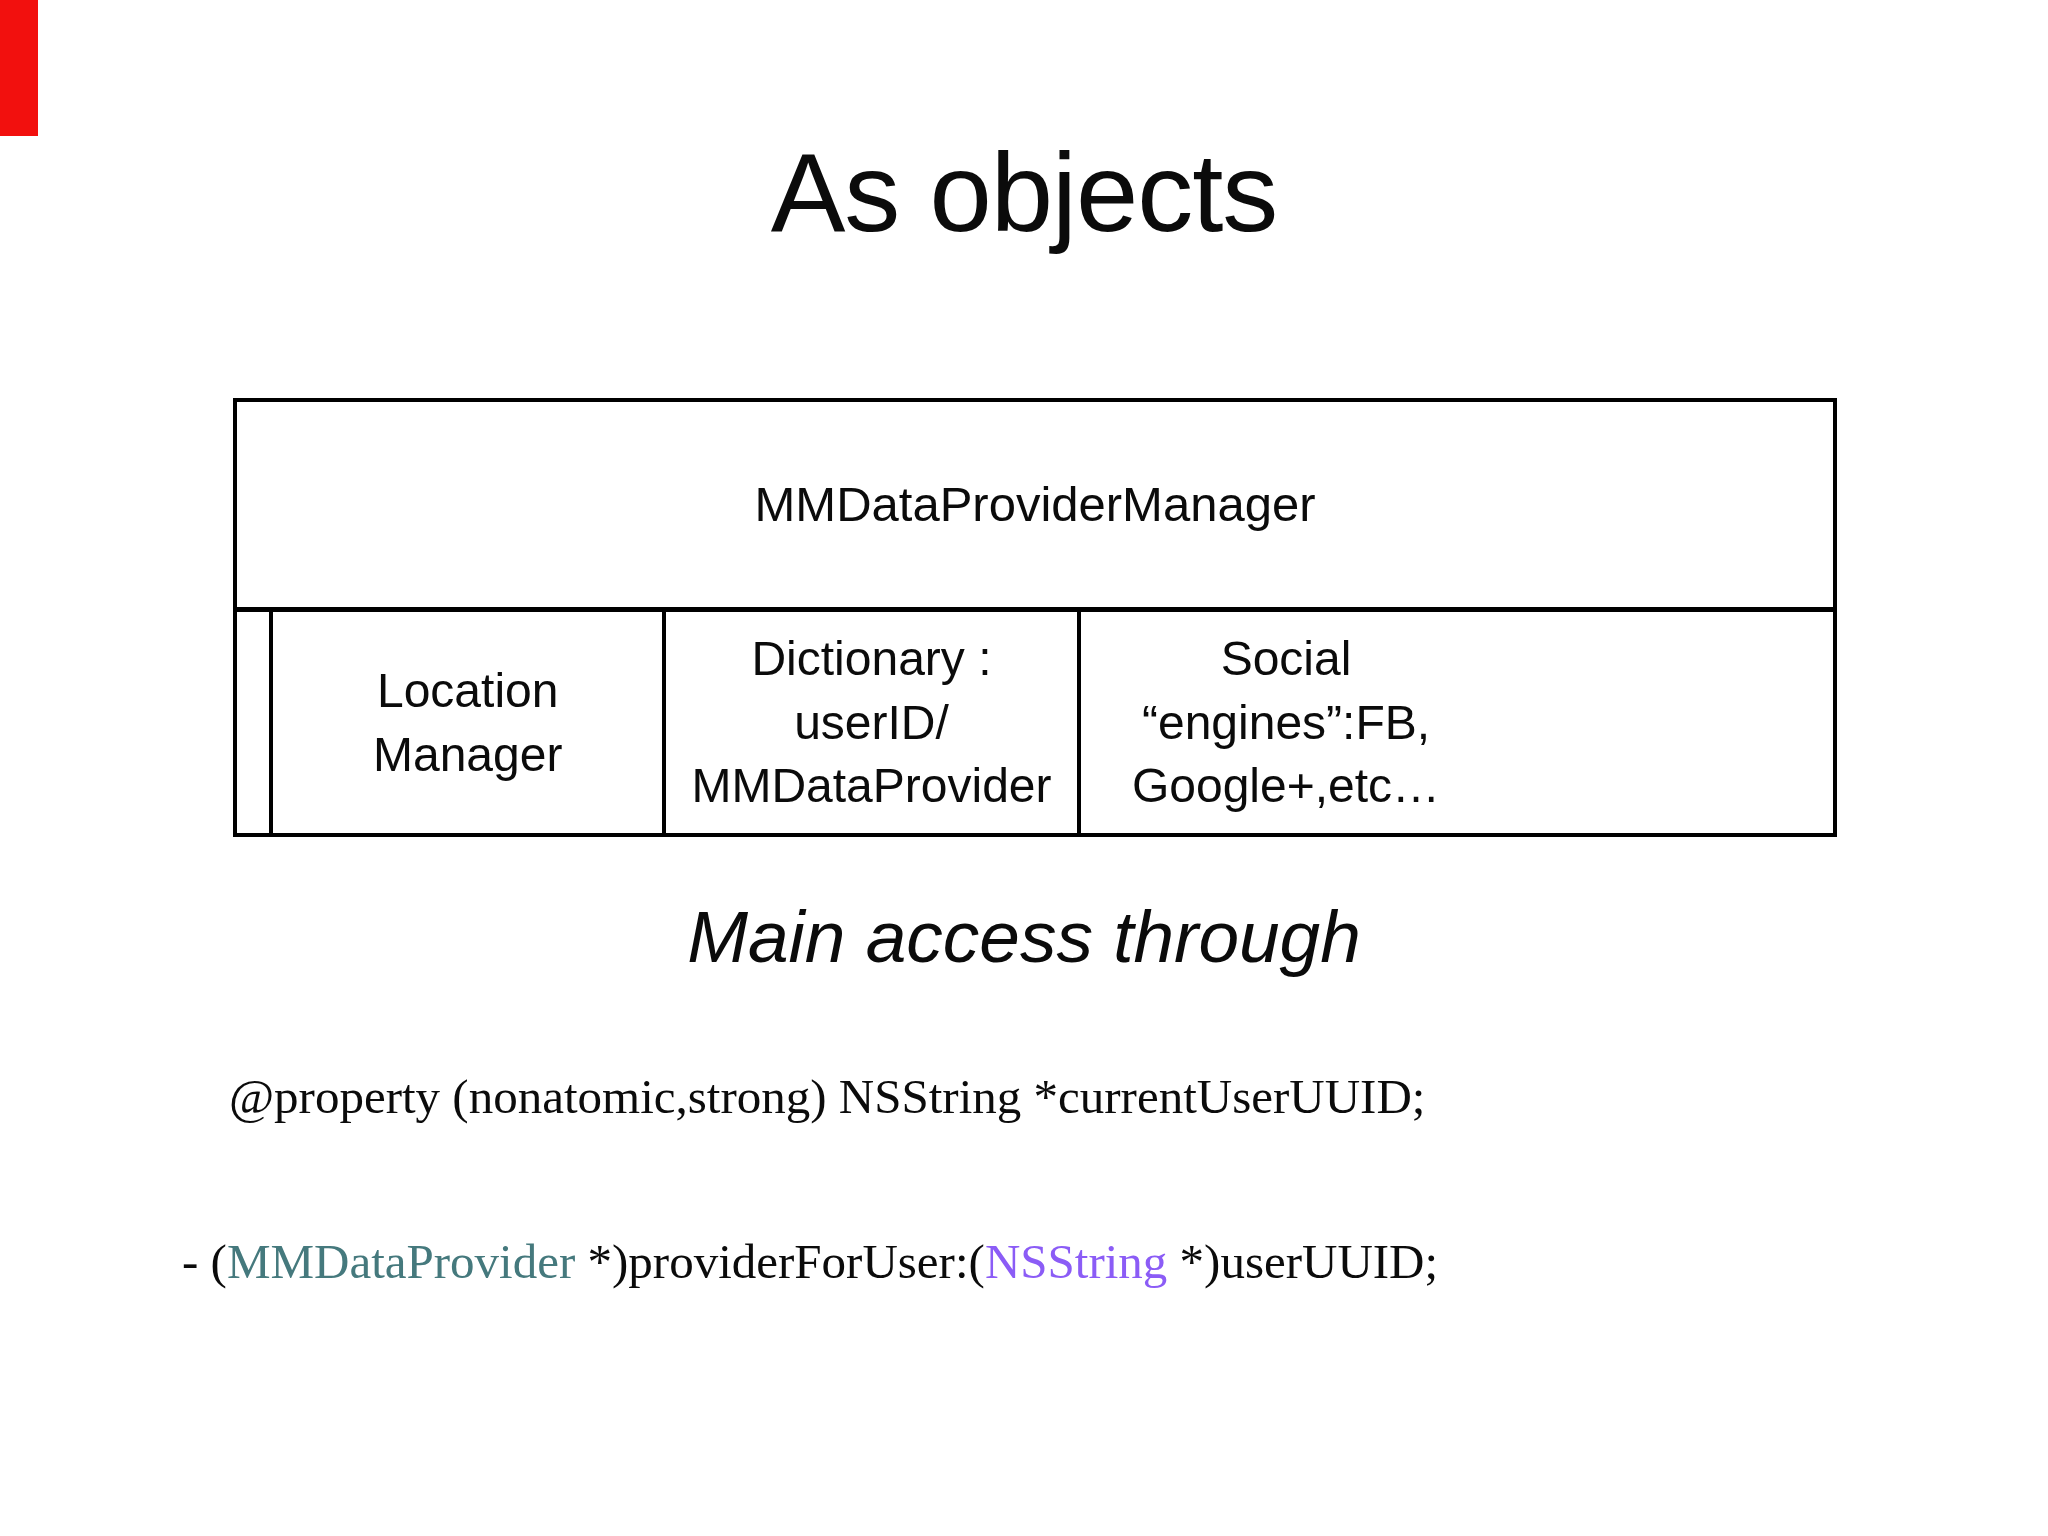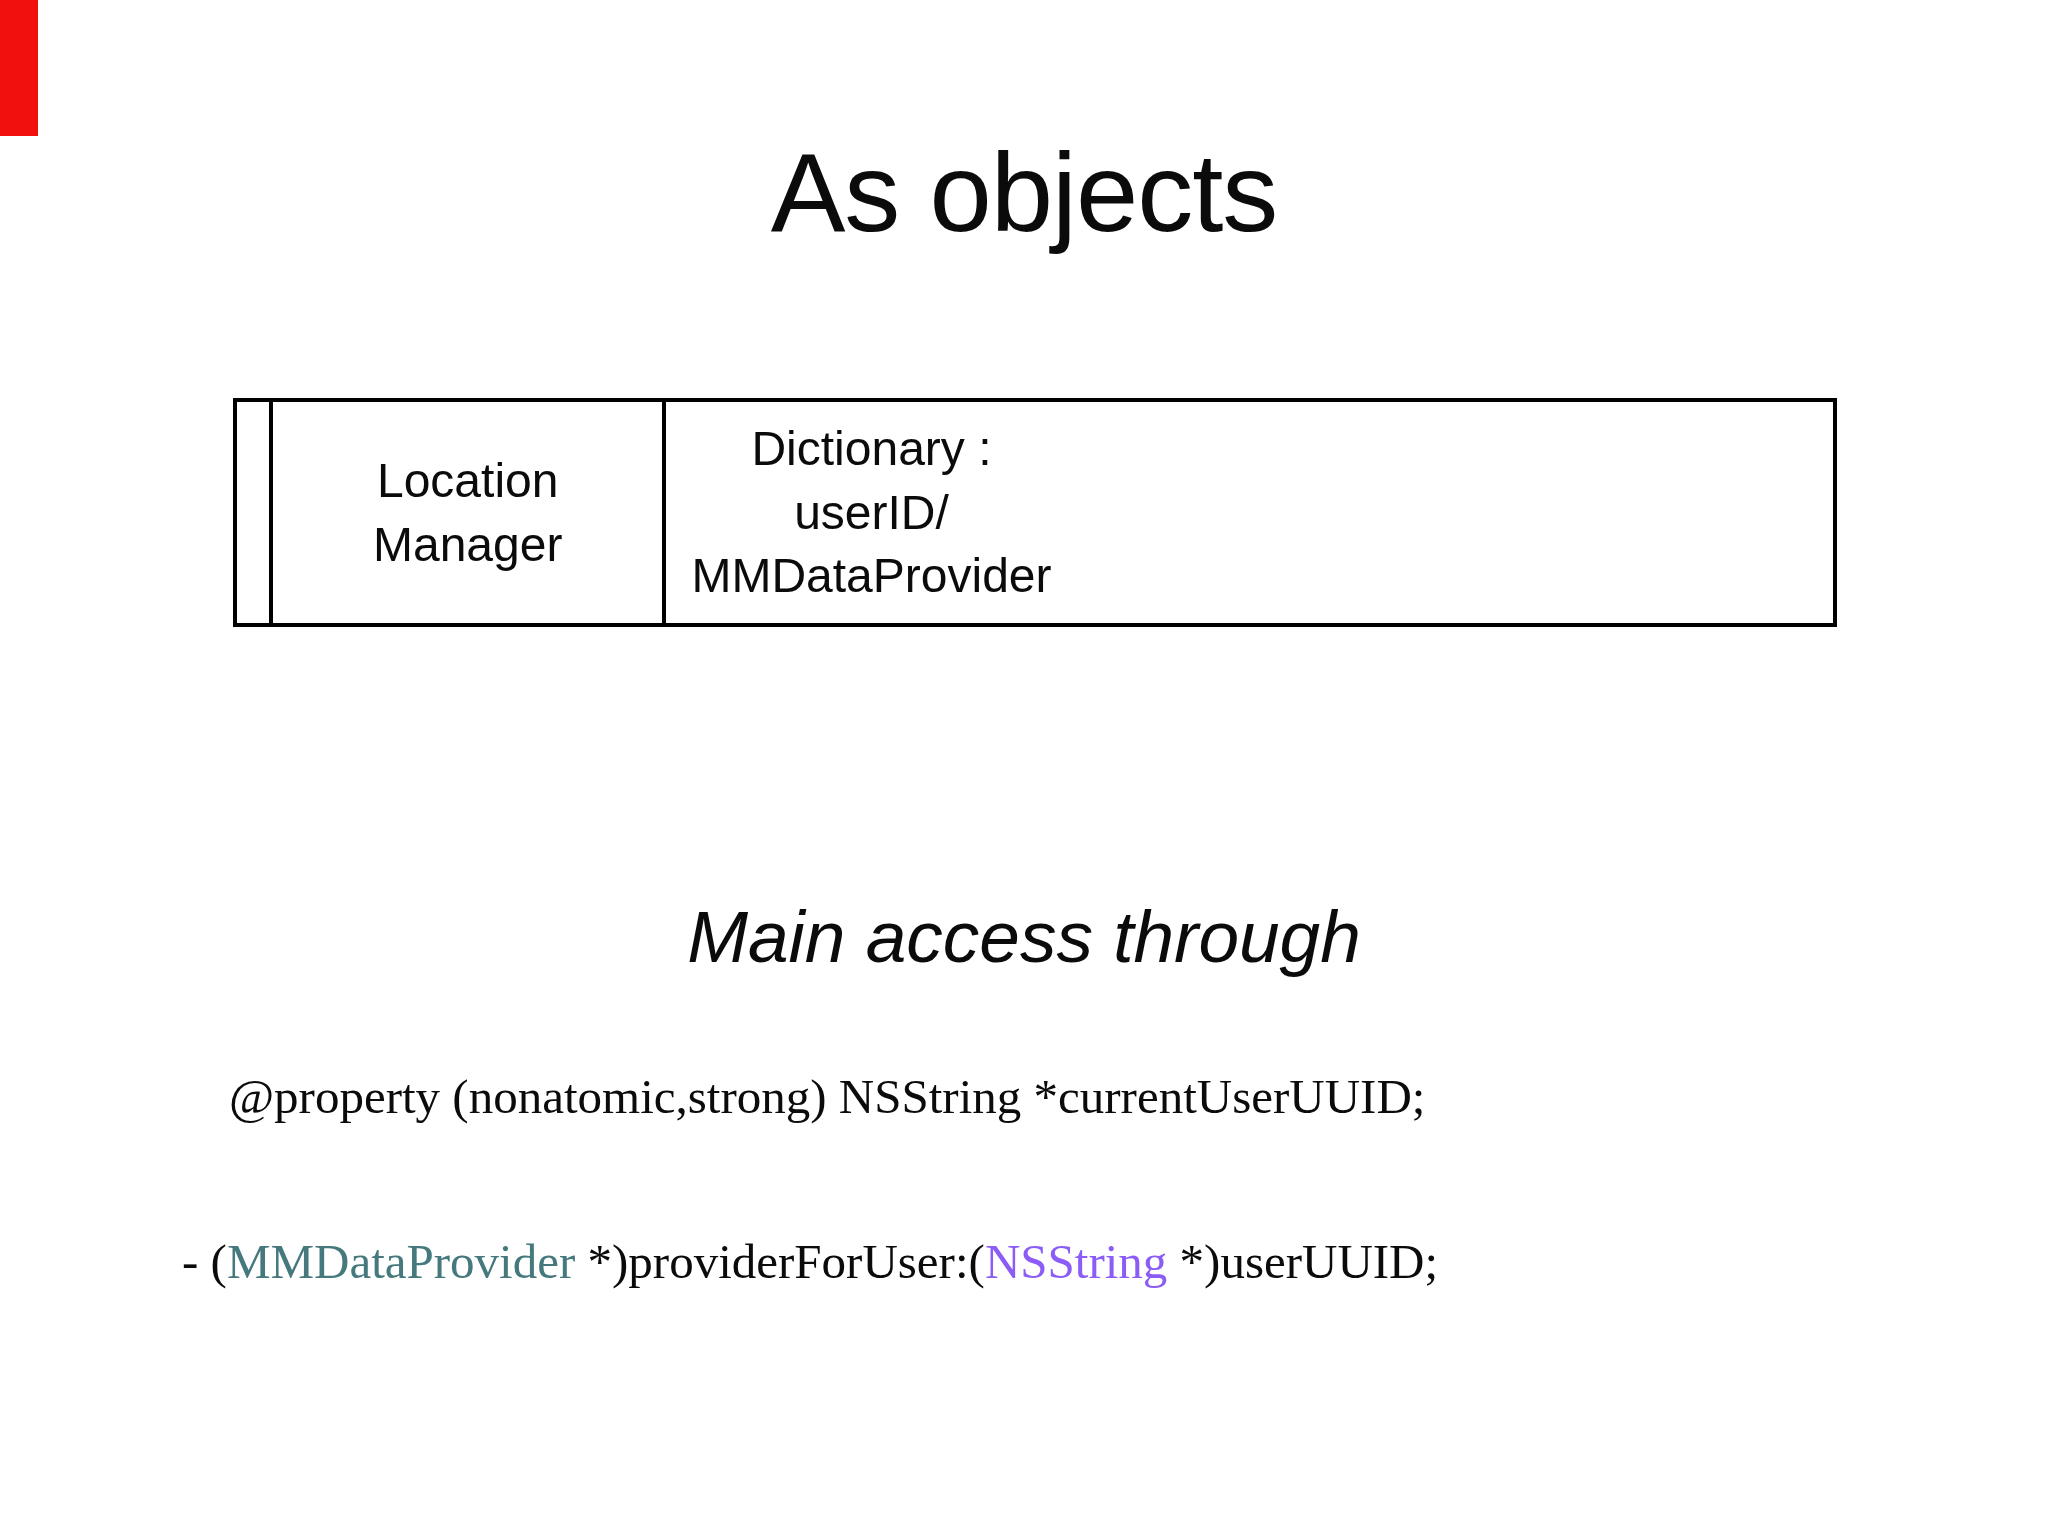--- a/index.html
+++ b/index.html
@@ -102,26 +102,30 @@
 </head>
 <body>
 
 <div class="slide">
 
   <div class="red-marker" style="background: rgb(242, 16, 14);"></div>
 
   <h1 class="title">As objects</h1>
 
   <div class="diagram">
+    <div class="diagram-header">MMDataProviderManager</div>
     <div class="diagram-row">
       <div class="diagram-cell c1">Location
 Manager</div>
       <div class="diagram-cell c2">Dictionary :
 userID/
 MMDataProvider</div>
+      <div class="diagram-cell c3">Social
+“engines”:FB,
+Google+,etc…</div>
     </div>
   </div>
 
   <h2 class="subtitle">Main access through</h2>
 
   <pre class="code code-line-1">@property (nonatomic,strong) NSString *currentUserUUID;</pre>
 
   <pre class="code code-line-2"><span>- (</span><span style="color: rgb(69, 121, 125);">MMDataProvider</span><span> *)providerForUser:(</span><span style="color: #8b5cf6;">NSString</span><span> *)userUUID;</span></pre>
 
 </div>

